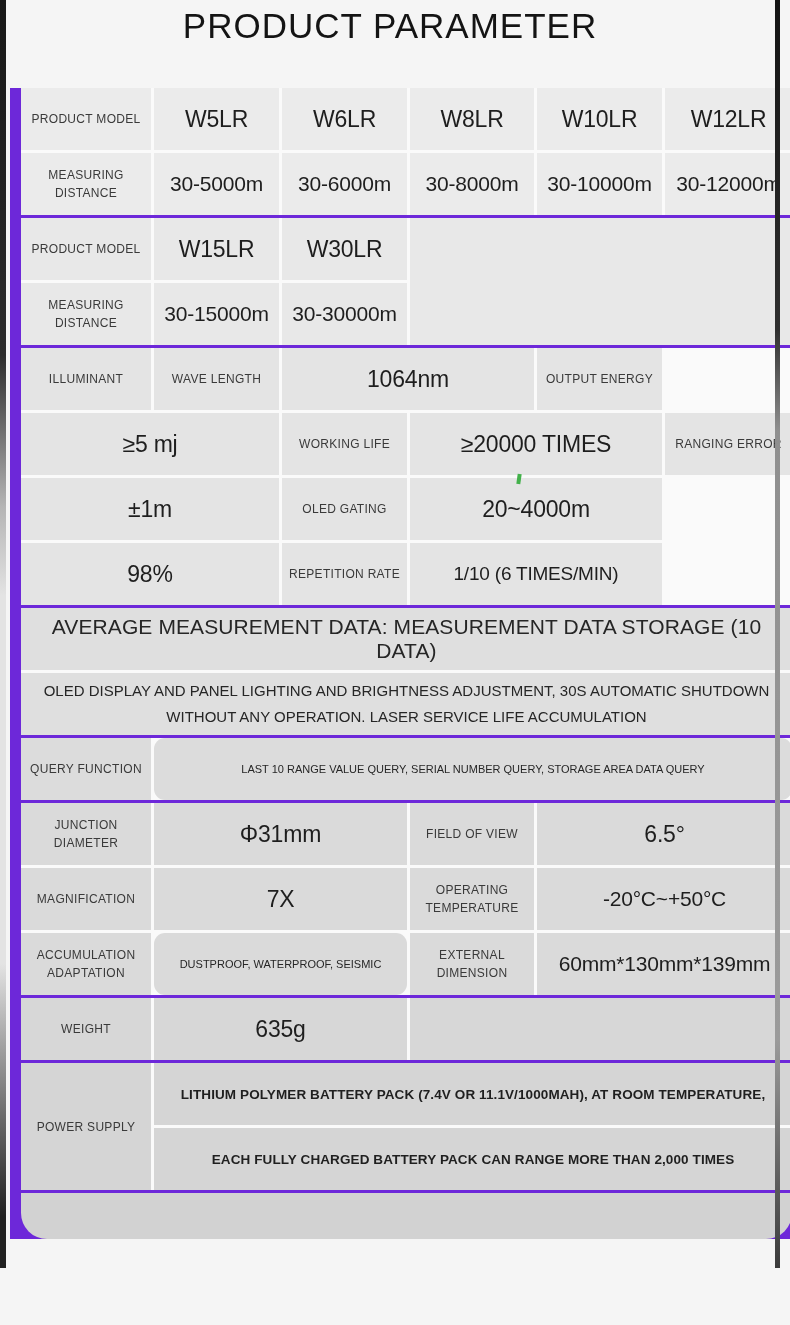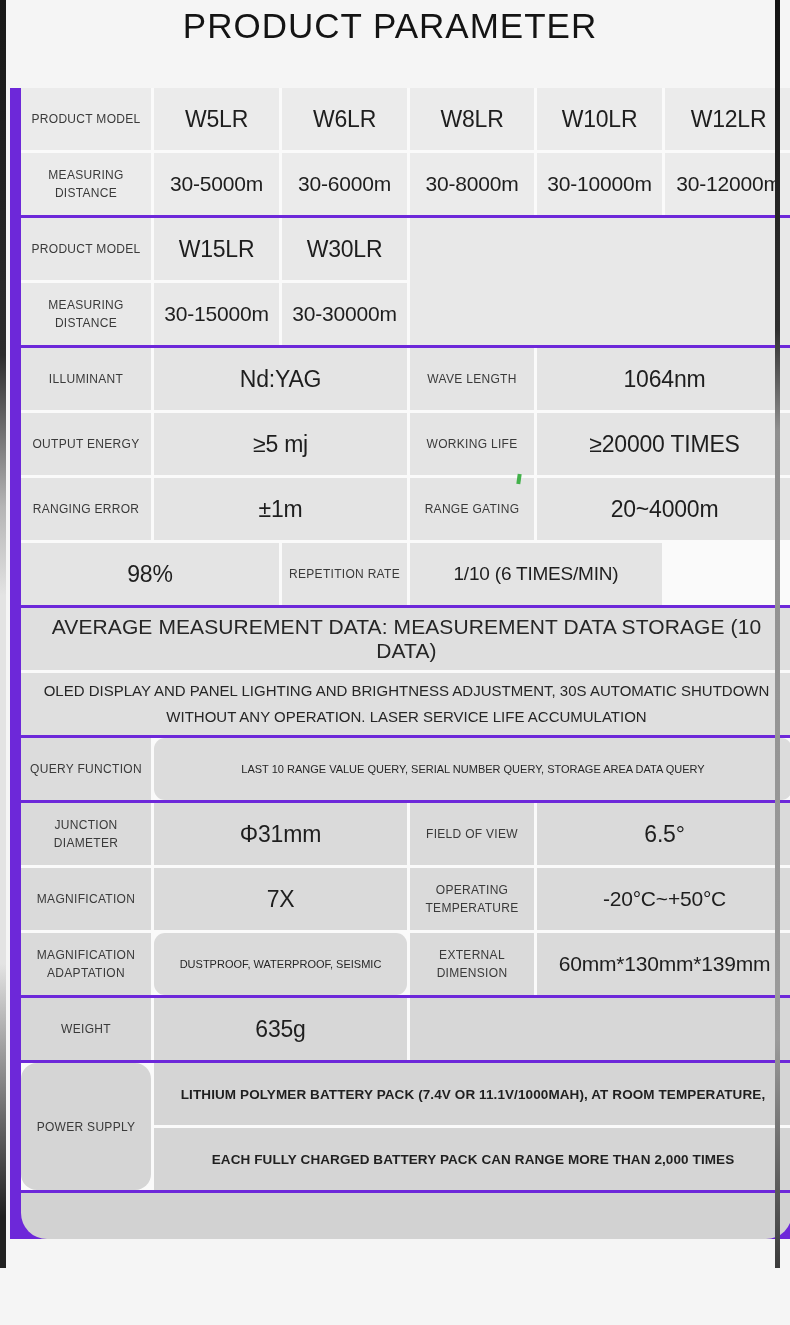--- a/index.html
+++ b/index.html
@@ -48,21 +48,21 @@
   .val-14{font-size:11px;color:#262626;border-radius:11px;}
   .full-17{font-size:21px;color:#262626;letter-spacing:.1px;}
   .full-16{font-size:15.5px;color:#262626;}
   .full-15{font-size:15px;color:#262626;line-height:1.75;flex-direction:column;}
   .batt{font-size:13.5px;font-weight:700;color:#1f1f1f;letter-spacing:.1px;}
   .span2{grid-column:span 2;}
   .span3{grid-column:span 3;}
   .span5{grid-column:span 5;}
   .span6{grid-column:1/-1;}
   .merged-empty{grid-column:4/7;grid-row:1/3;}
-  .rspan2{grid-row:1/3;border-radius:16px;}
+  .rspan2{grid-row:1/3;}
 
   .b1{--cell:#ebebeb;}
   .b2{--cell:#e8e8e8;}
   .b3{--cell:#e4e4e4;}
   .b4{--cell:#dfdfdf;}
   .b5{--cell:#dcdcdc;}
   .b6{--cell:#dadada;}
   .b7{--cell:#d7d7d7;}
   .b8{--cell:#d5d5d5;}
 
@@ -106,32 +106,31 @@
       <div class="c val">W15LR</div>
       <div class="c val">W30LR</div>
       <div class="c merged-empty"></div>
       <div class="c lab">MEASURING DISTANCE</div>
       <div class="c val val-21">30-15000m</div>
       <div class="c val val-21">30-30000m</div>
     </div>
 
     <div class="band b3">
       <div class="c lab">ILLUMINANT</div>
-      <div class="c val span2">Nd:YAG</div>
       <div class="c lab">WAVE LENGTH</div>
       <div class="c val span2">1064nm</div>
 
       <div class="c lab">OUTPUT ENERGY</div>
       <div class="c val span2">≥5 mj</div>
       <div class="c lab">WORKING LIFE</div>
       <div class="c val span2">≥20000 TIMES</div>
 
       <div class="c lab">RANGING ERROR</div>
       <div class="c val span2">±1m</div>
-      <div class="c lab">RANGE GATING</div>
+      <div class="c lab">OLED GATING</div>
       <div class="c val span2">20~4000m</div>
 
       <div class="c val span2">98%</div>
       <div class="c lab">REPETITION RATE</div>
       <div class="c val val-19 span2">1/10 (6 TIMES/MIN)</div>
     </div>
 
     <div class="band b4">
       <div class="c full-17 span6">AVERAGE MEASUREMENT DATA: MEASUREMENT DATA STORAGE (10 DATA)</div>
       <div class="c full-15 span6">
@@ -149,21 +148,21 @@
       <div class="c lab">JUNCTION DIAMETER</div>
       <div class="c val span2">Φ31mm</div>
       <div class="c lab">FIELD OF VIEW</div>
       <div class="c val span2">6.5°</div>
 
       <div class="c lab">MAGNIFICATION</div>
       <div class="c val span2">7X</div>
       <div class="c lab">OPERATING TEMPERATURE</div>
       <div class="c val val-21 span2">-20°C~+50°C</div>
 
-      <div class="c lab">MAGNIFICATION ADAPTATION</div>
+      <div class="c lab">ACCUMULATION ADAPTATION</div>
       <div class="c val-14 span2">DUSTPROOF, WATERPROOF, SEISMIC</div>
       <div class="c lab">EXTERNAL DIMENSION</div>
       <div class="c val val-21 span2">60mm*130mm*139mm</div>
     </div>
 
     <div class="band b7">
       <div class="c lab">WEIGHT</div>
       <div class="c val span2">635g</div>
       <div class="c span3"></div>
     </div>

